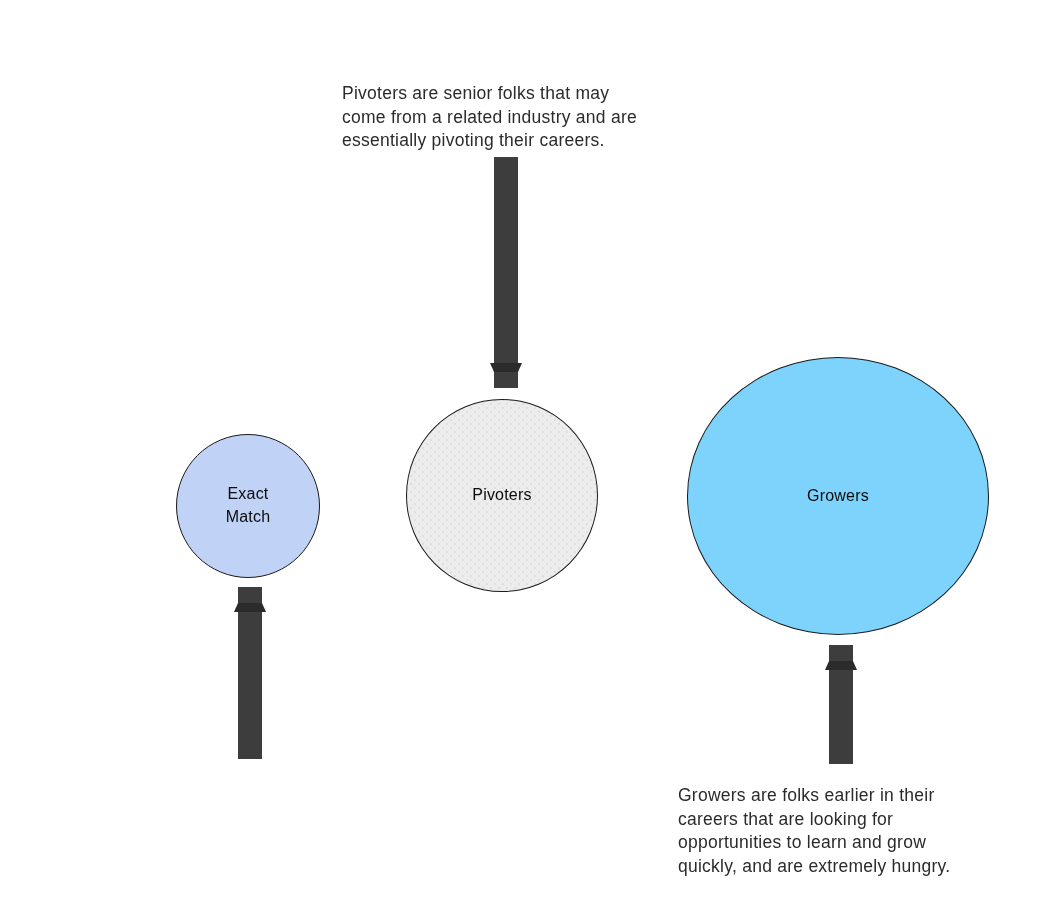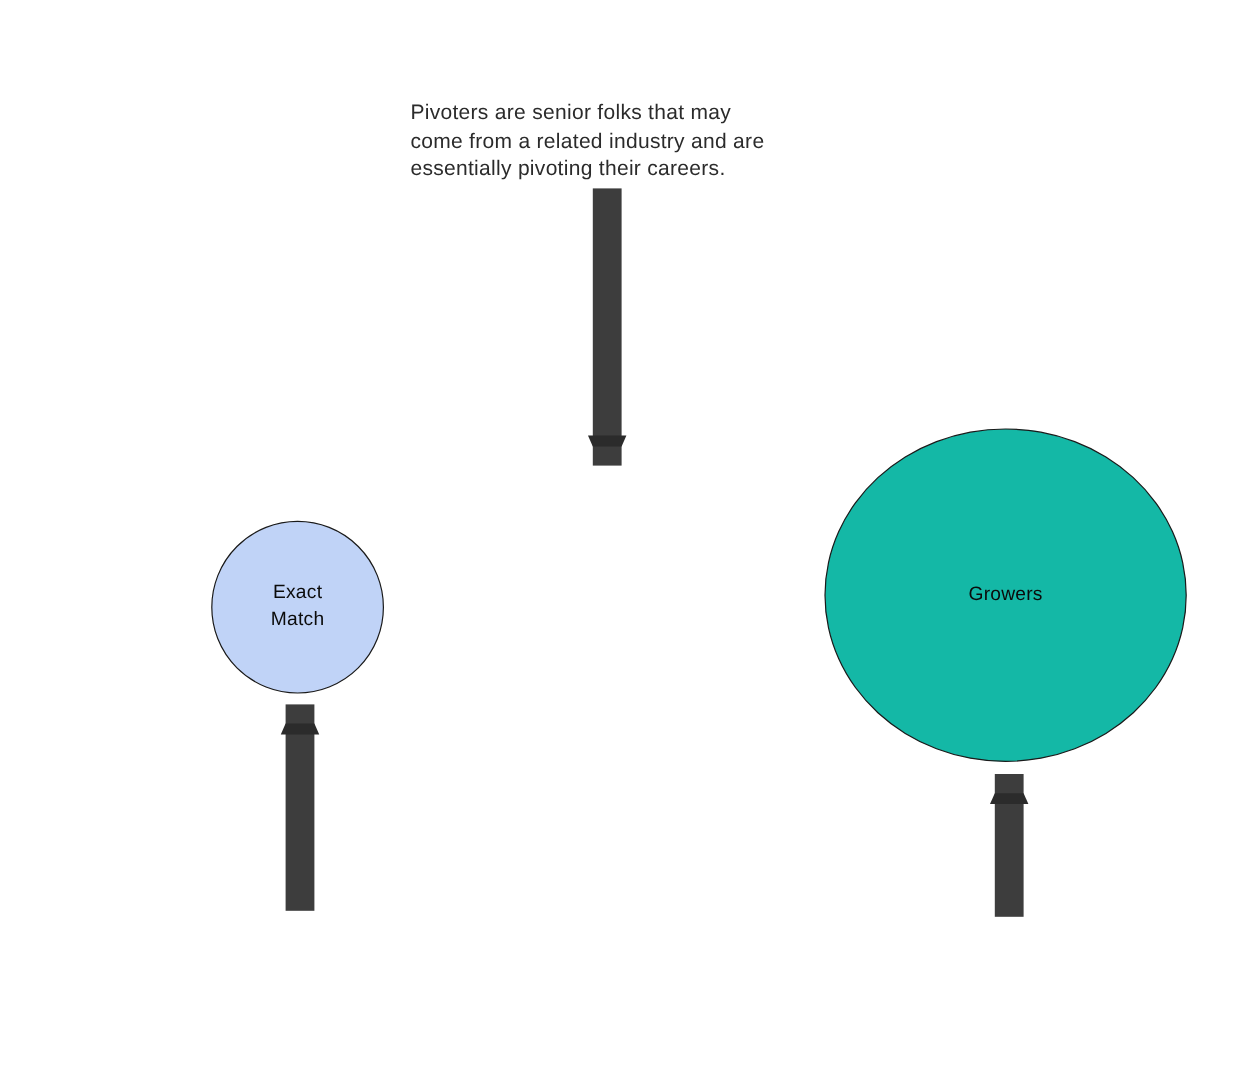--- a/index.html
+++ b/index.html
@@ -111,30 +111,37 @@
   <div class="arrow arrow-pivoters">
     <div class="shaft"></div>
     <div class="head"></div>
   </div>
 
   <div class="bubble bubble-exact" style="background-color: rgb(192, 211, 247);">
     <div class="bubble-label">Exact
 Match</div>
   </div>
 
+  <div class="bubble bubble-pivoters" style="background-color: rgb(236, 236, 236);">
+    <div class="bubble-label">Pivoters</div>
+  </div>
 
-  <div class="bubble bubble-growers" style="background-color: #14b8a6;">
+  <div class="bubble bubble-growers" style="background-color: #7dd3fc;">
     <div class="bubble-label">Growers</div>
   </div>
 
   <div class="arrow arrow-exact">
     <div class="shaft"></div>
     <div class="head"></div>
   </div>
 
   <div class="arrow arrow-growers">
     <div class="shaft"></div>
     <div class="head"></div>
   </div>
 
 
+  <div class="note note-growers">Growers are folks earlier in their
+careers that are looking for
+opportunities to learn and grow
+quickly, and are extremely hungry.</div>
 
 </div>
 
 </body></html>

